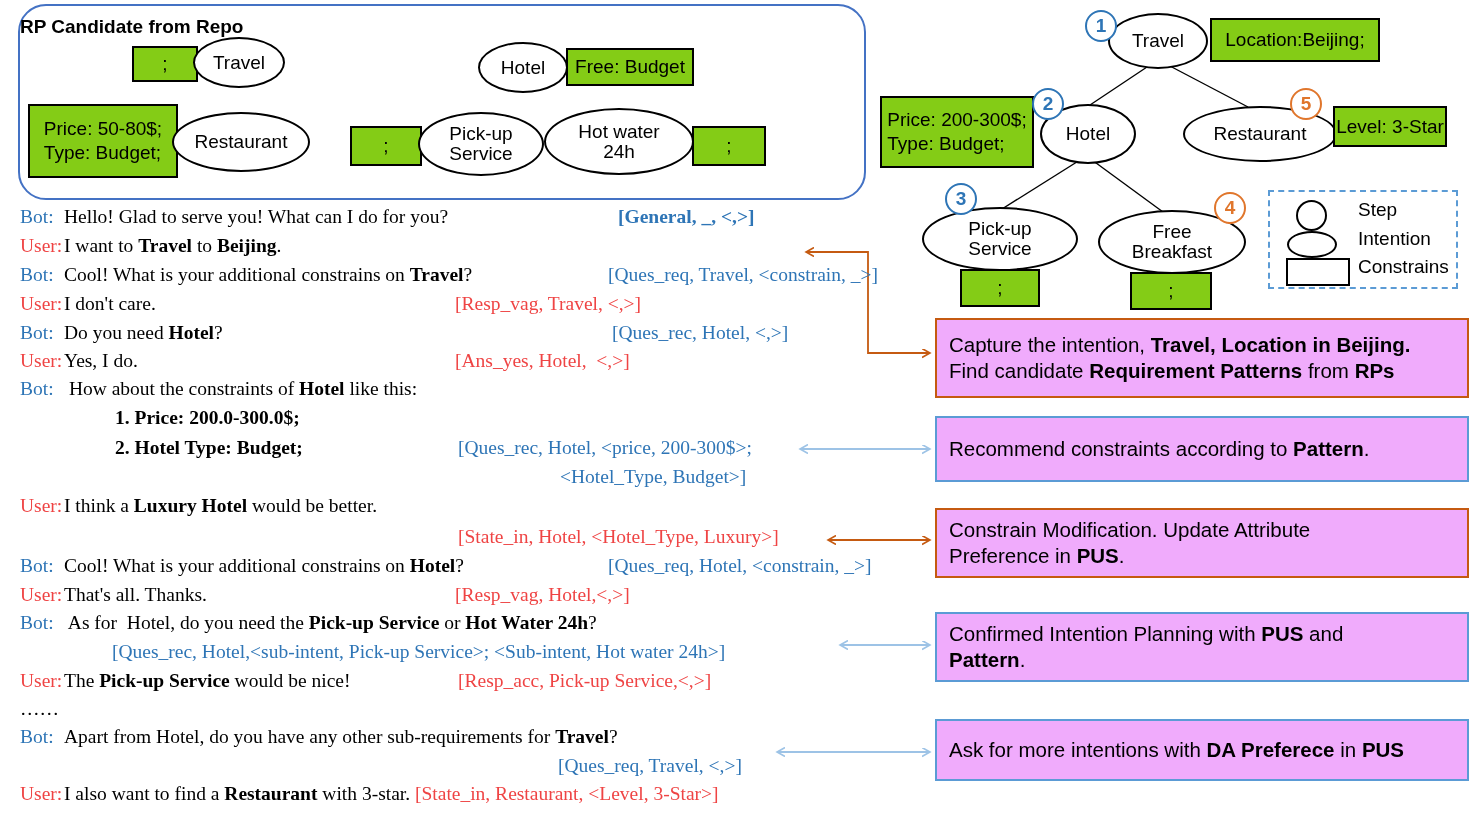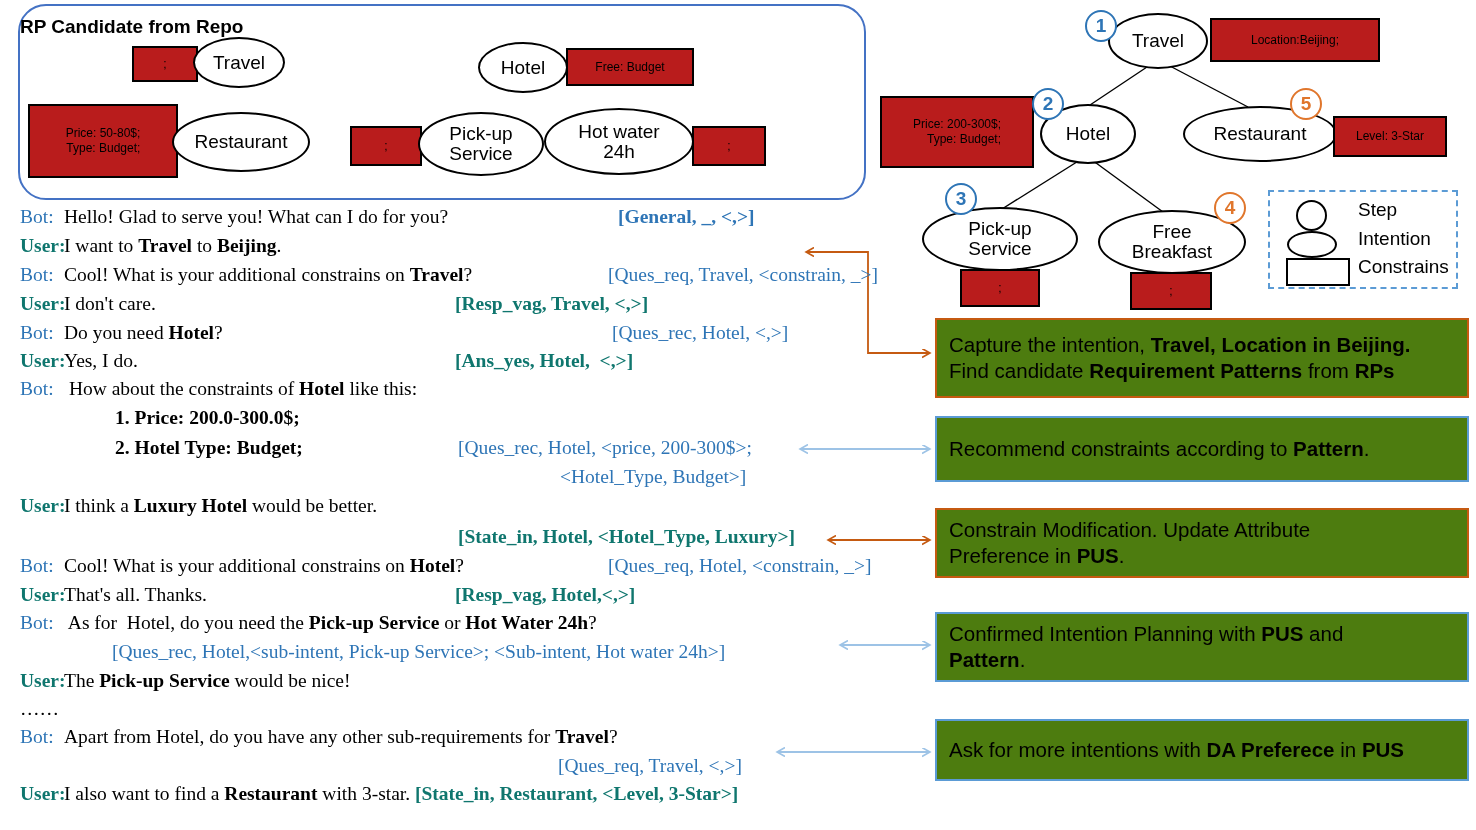--- a/index.html
+++ b/index.html
@@ -10,23 +10,23 @@
   
   .repo-box{position:absolute;left:18px;top:4px;width:844px;height:192px;
             border:2.5px solid #4472C4;border-radius:28px;background:#fff;}
   .repo-title{position:absolute;left:0;top:10px;width:100%;text-align:left;
               font-weight:bold;font-size:19px;}
 
   
   .ellipse{position:absolute;border:2px solid #000;border-radius:50%;background:#fff;
            display:flex;align-items:center;justify-content:center;text-align:center;
            font-size:19px;line-height:1.05;white-space:pre-line;z-index:2;}
-  .cbox{position:absolute;border:2px solid #000;background:#b91c1c;
-        display:flex;align-items:center;justify-content:center;text-align:right;
-        font-size:12px;line-height:1.25;white-space:pre-line;z-index:2;}
+  .cbox{position:absolute;border:2px solid #000;background:#84cc16;
+        display:flex;align-items:center;justify-content:center;text-align:left;
+        font-size:19px;line-height:1.25;white-space:pre-line;z-index:2;}
   .stepnum{position:absolute;width:28px;height:28px;border-radius:50%;background:#fff;
            display:flex;align-items:center;justify-content:center;
            font-size:19px;font-weight:bold;z-index:3;}
   .stepnum.blue{border:2px solid #2E75B6;color:#2E75B6;}
   .stepnum.orange{border:2px solid #E0762C;color:#E0762C;}
 
   
   .legend{position:absolute;left:1268px;top:190px;width:186px;height:95px;
           border:2px dashed #5B9BD5;background:#fff;}
   .legend .shape{position:absolute;border:2px solid #000;background:#fff;}
@@ -36,25 +36,25 @@
   .legend .lbl{position:absolute;left:88px;font-size:19px;}
   .lg-l1{top:7px;} .lg-l2{top:36px;} .lg-l3{top:64px;}
 
   
   #dialogue{position:absolute;left:0;top:0;width:100%;height:100%;
             font-family:"Liberation Serif",serif;font-size:19.5px;}
   .dlg-row{position:absolute;white-space:pre;width:900px;}
   .spk{display:inline-block;width:44px;}
   .b{font-weight:bold;}
   .c-blue{color:#2E75B6;}
-  .c-orange{color:#0f766e;font-weight:bold;}
+  .c-orange{color:#ef4444;}
   .ann{position:absolute;top:0;white-space:pre;}
 
   
-  .sbox{position:absolute;left:935px;width:506px;background:#4d7c0f;
+  .sbox{position:absolute;left:935px;width:506px;background:#f0abfc;
         display:flex;align-items:center;padding:0 12px;
         font-size:20.5px;line-height:26px;white-space:pre-wrap;z-index:2;}
   .sbox.orange{border:2.5px solid #C55A11;}
   .sbox.blue{border:2.5px solid #5B9BD5;}
 </style>
 </head>
 <body>
 
 <div class="canvas">
 
@@ -113,21 +113,21 @@
   <div class="ellipse" style="left:1108px;top:13px;width:96px;height:52px;">Travel</div>
   <div class="cbox" style="left:1210px;top:18px;width:166px;height:40px;">Location:Beijing;</div>
 
   <div class="cbox" style="left:880px;top:96px;width:150px;height:68px;">Price: 200-300$;
 Type: Budget;</div>
   <div class="stepnum blue" style="left:1032px;top:88px;">2</div>
   <div class="ellipse" style="left:1040px;top:104px;width:92px;height:56px;">Hotel</div>
 
   <div class="stepnum orange" style="left:1290px;top:88px;">5</div>
   <div class="ellipse" style="left:1183px;top:106px;width:150px;height:52px;">Restaurant</div>
-  <div class="cbox" style="left:1333px;top:116px;width:110px;height:37px;">Level: 3-Star</div>
+  <div class="cbox" style="left:1333px;top:106px;width:110px;height:37px;">Level: 3-Star</div>
 
   <div class="stepnum blue" style="left:945px;top:183px;">3</div>
   <div class="ellipse" style="left:922px;top:207px;width:152px;height:60px;">Pick-up
 Service</div>
   <div class="cbox" style="left:960px;top:269px;width:76px;height:34px;">;</div>
 
   <div class="ellipse" style="left:1098px;top:210px;width:144px;height:60px;">Free
 Breakfast</div>
   <div class="stepnum orange" style="left:1214px;top:192px;">4</div>
   <div class="cbox" style="left:1130px;top:272px;width:78px;height:34px;">;</div>
@@ -151,21 +151,21 @@
       <div class="dlg-row" style="top: 378px; left: 20px;"><span class="spk c-blue">Bot:</span><span class=""> How about the constraints of </span><span class="b">Hotel</span><span class=""> like this:</span></div>
       <div class="dlg-row" style="top: 407px; left: 115px;"><span class="b">1. Price: 200.0-300.0$;</span></div>
       <div class="dlg-row" style="top: 437px; left: 115px;"><span class="b">2. Hotel Type: Budget;</span><span class="ann c-blue" style="left: 343px;">[Ques_rec, Hotel, &lt;price, 200-300$&gt;;</span></div>
       <div class="dlg-row" style="top: 466px; left: 20px;"><span class="ann c-blue" style="left: 540px;">&lt;Hotel_Type, Budget&gt;]</span></div>
       <div class="dlg-row" style="top: 495px; left: 20px;"><span class="spk c-orange">User:</span><span class="">I think a </span><span class="b">Luxury Hotel</span><span class=""> would be better.</span></div>
       <div class="dlg-row" style="top: 526px; left: 20px;"><span class="ann c-orange" style="left: 438px;">[State_in, Hotel, &lt;Hotel_Type, Luxury&gt;]</span></div>
       <div class="dlg-row" style="top: 555px; left: 20px;"><span class="spk c-blue">Bot:</span><span class="">Cool! What is your additional constrains on </span><span class="b">Hotel</span><span class="">?</span><span class="ann c-blue" style="left: 588px;">[Ques_req, Hotel, &lt;constrain, _&gt;]</span></div>
       <div class="dlg-row" style="top: 584px; left: 20px;"><span class="spk c-orange">User:</span><span class="">That's all. Thanks.</span><span class="ann c-orange" style="left: 435px;">[Resp_vag, Hotel,&lt;,&gt;]</span></div>
       <div class="dlg-row" style="top: 612px; left: 20px;"><span class="spk c-blue">Bot:</span><span class=""> As for  Hotel, do you need the </span><span class="b">Pick-up Service</span><span class=""> or </span><span class="b">Hot Water 24h</span><span class="">?</span></div>
       <div class="dlg-row" style="top: 641px; left: 20px;"><span class="ann c-blue" style="left: 92px;">[Ques_rec, Hotel,&lt;sub-intent, Pick-up Service&gt;; &lt;Sub-intent, Hot water 24h&gt;]</span></div>
-      <div class="dlg-row" style="top: 670px; left: 20px;"><span class="spk c-orange">User:</span><span class="">The </span><span class="b">Pick-up Service</span><span class=""> would be nice!</span></div>
+      <div class="dlg-row" style="top: 670px; left: 20px;"><span class="spk c-orange">User:</span><span class="">The </span><span class="b">Pick-up Service</span><span class=""> would be nice!</span><span class="ann c-orange" style="left: 438px;">[Resp_acc, Pick-up Service,&lt;,&gt;]</span></div>
       <div class="dlg-row" style="top: 698px; left: 20px;"><span class="">……</span></div>
       <div class="dlg-row" style="top: 726px; left: 20px;"><span class="spk c-blue">Bot:</span><span class="">Apart from Hotel, do you have any other sub-requirements for </span><span class="b">Travel</span><span class="">?</span></div>
       <div class="dlg-row" style="top: 755px; left: 20px;"><span class="ann c-blue" style="left: 538px;">[Ques_req, Travel, &lt;,&gt;]</span></div>
       <div class="dlg-row" style="top: 783px; left: 20px;"><span class="spk c-orange">User:</span><span class="">I also want to find a </span><span class="b">Restaurant</span><span class=""> with 3-star. </span><span class="c-orange">[State_in, Restaurant, &lt;Level, 3-Star&gt;]</span></div>
     </div>
 
   <div id="sideboxes">
       <div class="sbox orange" style="top: 318px; height: 76px;"><div><span class="">Capture the intention, </span><span class="b">Travel, Location in Beijing.</span><span class="">
 Find candidate </span><span class="b">Requirement Patterns</span><span class=""> from </span><span class="b">RPs</span></div></div>
       <div class="sbox blue" style="top: 416px; height: 62px;"><div><span class="">Recommend constraints according to </span><span class="b">Pattern</span><span class="">.</span></div></div>

